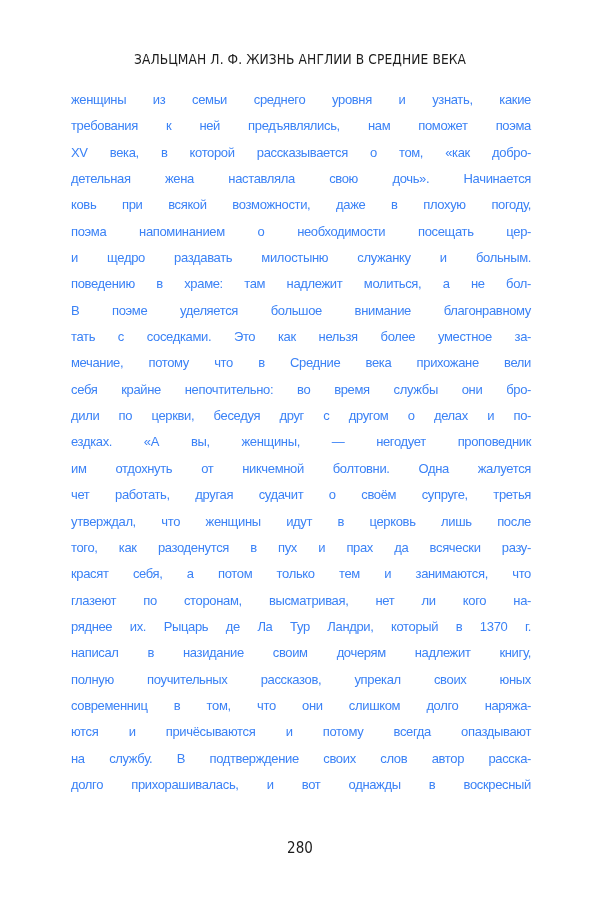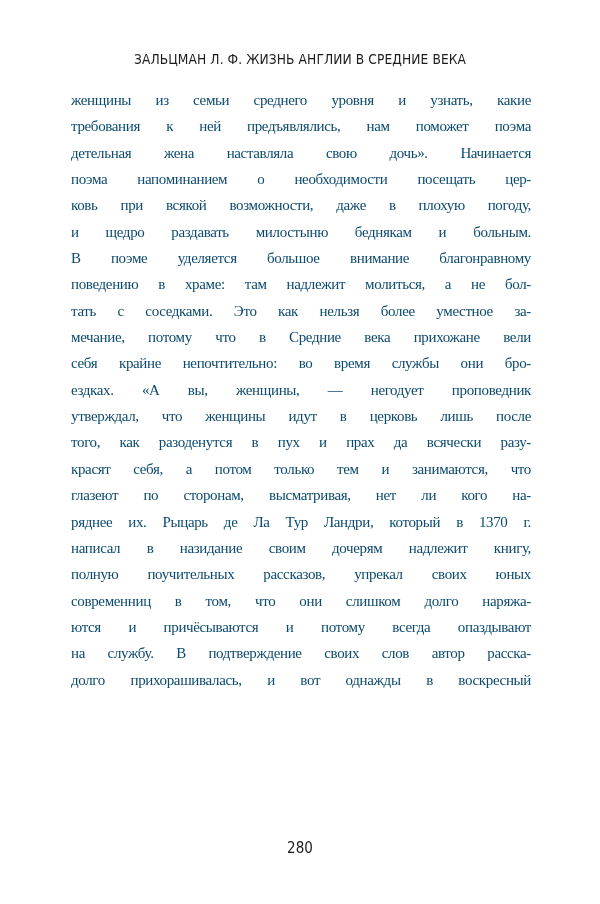--- a/index.html
+++ b/index.html
@@ -30,26 +30,26 @@
     .text-block {
       position: absolute;
       top: 87px;
       left: 71px;
       width: 460px;
     }
     .line {
       display: block;
       height: 26.35px;
       line-height: 26.35px;
-      font-family: Liberation Serif, serif;
-      font-size: 15px;
+      font-family: Liberation Sans, sans-serif;
+      font-size: 13px;
       white-space: nowrap;
       text-align: justify;
       text-align-last: justify;
-      color: #0c4a6e;
+      color: #3b82f6;
       letter-spacing: -0.35px;
     }
     .line.last {
       text-align-last: justify;
     }
     .page-number {
       position: absolute;
       top: 839px;
       left: 0;
       width: 600px;
@@ -62,30 +62,34 @@
     }
   </style>
 </head>
 <body>
 
 <div class="running-header">ЗАЛЬЦМАН Л. Ф. ЖИЗНЬ АНГЛИИ В СРЕДНИЕ ВЕКА</div>
 
 <div class="text-block">
   <span class="line">женщины из семьи среднего уровня и узнать, какие</span>
   <span class="line">требования к ней предъявлялись, нам поможет поэма</span>
+  <span class="line">XV века, в которой рассказывается о том, «как добро-</span>
   <span class="line">детельная жена наставляла свою дочь». Начинается</span>
+  <span class="line">ковь при всякой возможности, даже в плохую погоду,</span>
   <span class="line">поэма напоминанием о необходимости посещать цер-</span>
-  <span class="line">ковь при всякой возможности, даже в плохую погоду,</span>
-  <span class="line">и щедро раздавать милостыню беднякам и больным.</span>
+  <span class="line">и щедро раздавать милостыню служанку и больным.</span>
+  <span class="line">поведению в храме: там надлежит молиться, а не бол-</span>
   <span class="line">В поэме уделяется большое внимание благонравному</span>
-  <span class="line">поведению в храме: там надлежит молиться, а не бол-</span>
   <span class="line">тать с соседками. Это как нельзя более уместное за-</span>
   <span class="line">мечание, потому что в Средние века прихожане вели</span>
   <span class="line">себя крайне непочтительно: во время службы они бро-</span>
+  <span class="line">дили по церкви, беседуя друг с другом о делах и по-</span>
   <span class="line">ездках. «А вы, женщины, — негодует проповедник</span>
+  <span class="line">им отдохнуть от никчемной болтовни. Одна жалуется</span>
+  <span class="line">чет работать, другая судачит о своём супруге, третья</span>
   <span class="line">утверждал, что женщины идут в церковь лишь после</span>
   <span class="line">того, как разоденутся в пух и прах да всячески разу-</span>
   <span class="line">красят себя, а потом только тем и занимаются, что</span>
   <span class="line">глазеют по сторонам, высматривая, нет ли кого на-</span>
   <span class="line">ряднее их. Рыцарь де Ла Тур Ландри, который в 1370 г.</span>
   <span class="line">написал в назидание своим дочерям надлежит книгу,</span>
   <span class="line">полную поучительных рассказов, упрекал своих юных</span>
   <span class="line">современниц в том, что они слишком долго наряжа-</span>
   <span class="line">ются и причёсываются и потому всегда опаздывают</span>
   <span class="line">на службу. В подтверждение своих слов автор расска-</span>

